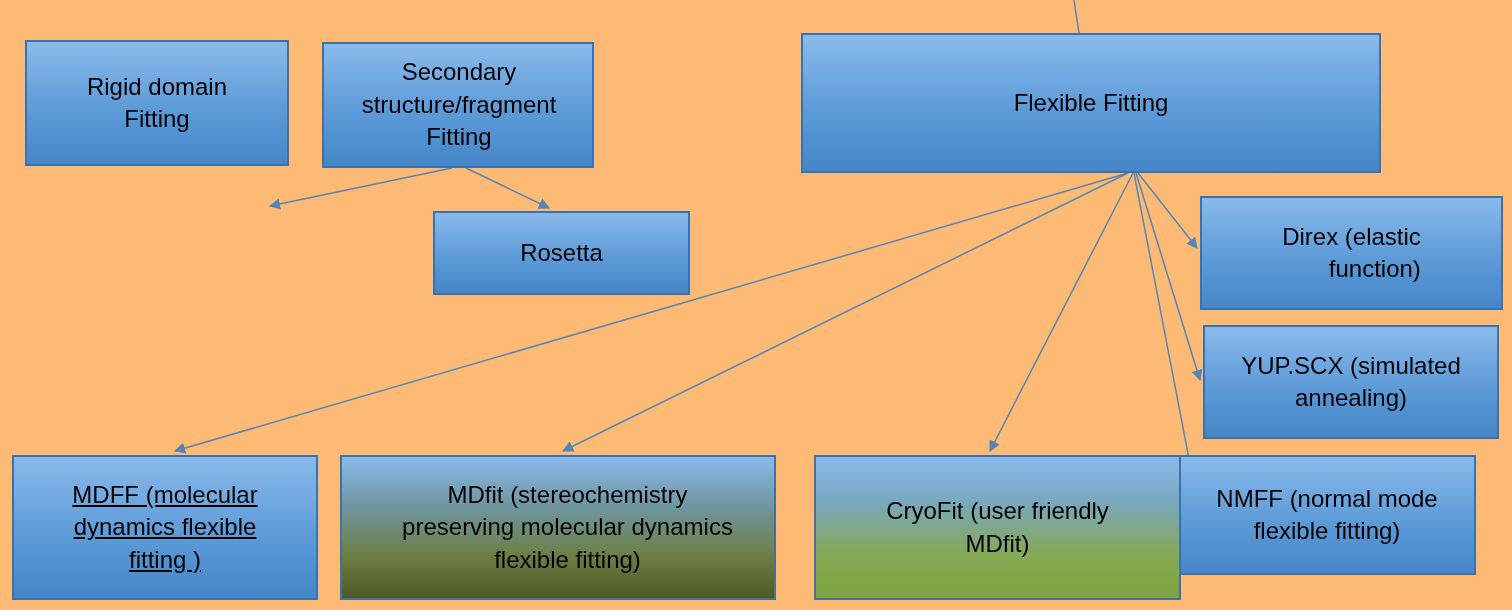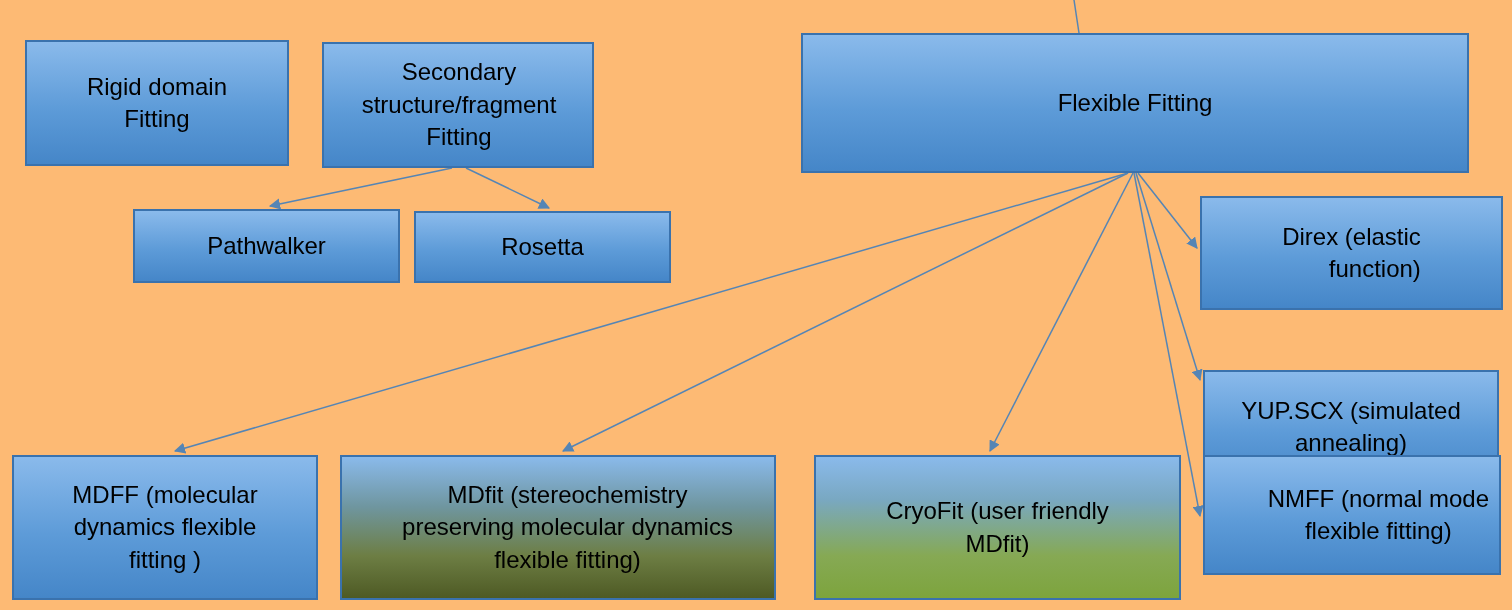--- a/index.html
+++ b/index.html
@@ -35,27 +35,27 @@
   .box.grad-olive {
     background: linear-gradient(to bottom, #8abaeb 0%, #6f96a0 35%, #6d7e44 70%, #4e5a24 100%);
     padding-left: 29px;
   }
   .box.grad-green {
     background: linear-gradient(to bottom, #8abaeb 0%, #79a8c2 30%, #86a954 70%, #7da43d 100%);
   }
   
   .b-rigid      { left: 25px;   top: 40px;  width: 264px; height: 126px; }
   .b-secondary  { left: 322px;  top: 42px;  width: 272px; height: 126px; padding-left: 12px; }
-  .b-flexible   { left: 801px;  top: 33px;  width: 668px; height: 140px; align-items: center; }
+  .b-flexible   { left: 801px;  top: 33px;  width: 580px; height: 140px; align-items: center; }
   .b-pathwalker { left: 133px;  top: 209px; width: 267px; height: 74px; }
-  .b-rosetta    { left: 414px;  top: 211px; width: 257px; height: 72px; }
+  .b-rosetta    { left: 433px;  top: 211px; width: 257px; height: 84px; }
   .b-direx      { left: 1200px; top: 196px; width: 303px; height: 114px; text-align: right; }
-  .b-yupscx     { left: 1203px; top: 325px; width: 296px; height: 114px; margin-top: 45px; }
-  .b-nmff       { left: 1203px; top: 455px; width: 298px; height: 120px; justify-content: flex-end; }
-  .b-mdff       { left: 12px;   top: 455px; width: 306px; height: 145px; }
+  .b-yupscx     { left: 1203px; top: 325px; width: 296px; height: 114px; }
+  .b-nmff       { left: 1178px; top: 455px; width: 298px; height: 120px; }
+  .b-mdff       { left: 12px;   top: 455px; width: 306px; height: 145px; text-decoration: underline; }
   .b-mdfit      { left: 340px;  top: 455px; width: 436px; height: 145px; }
   .b-cryofit    { left: 801px;  top: 455px; width: 367px; height: 145px; margin-left: 13px; }
 </style>
 </head>
 <body>
 
 <div id="canvas">
 
   <svg id="connectors" viewBox="0 0 1512 610" xmlns="http://www.w3.org/2000/svg">
     <defs>
@@ -85,23 +85,20 @@
   <div class="box b-secondary">
     <span class="label">Secondary
 structure/fragment
 Fitting</span>
   </div>
 
   <div class="box b-flexible">
     <span class="label">Flexible Fitting</span>
   </div>
 
-  <div class="box b-pathwalker">
-    <span class="label">Pathwalker</span>
-  </div>
 
   <div class="box b-rosetta">
     <span class="label">Rosetta</span>
   </div>
 
   <div class="box b-direx">
     <span class="label">Direx (elastic
 function)</span>
   </div>
 

